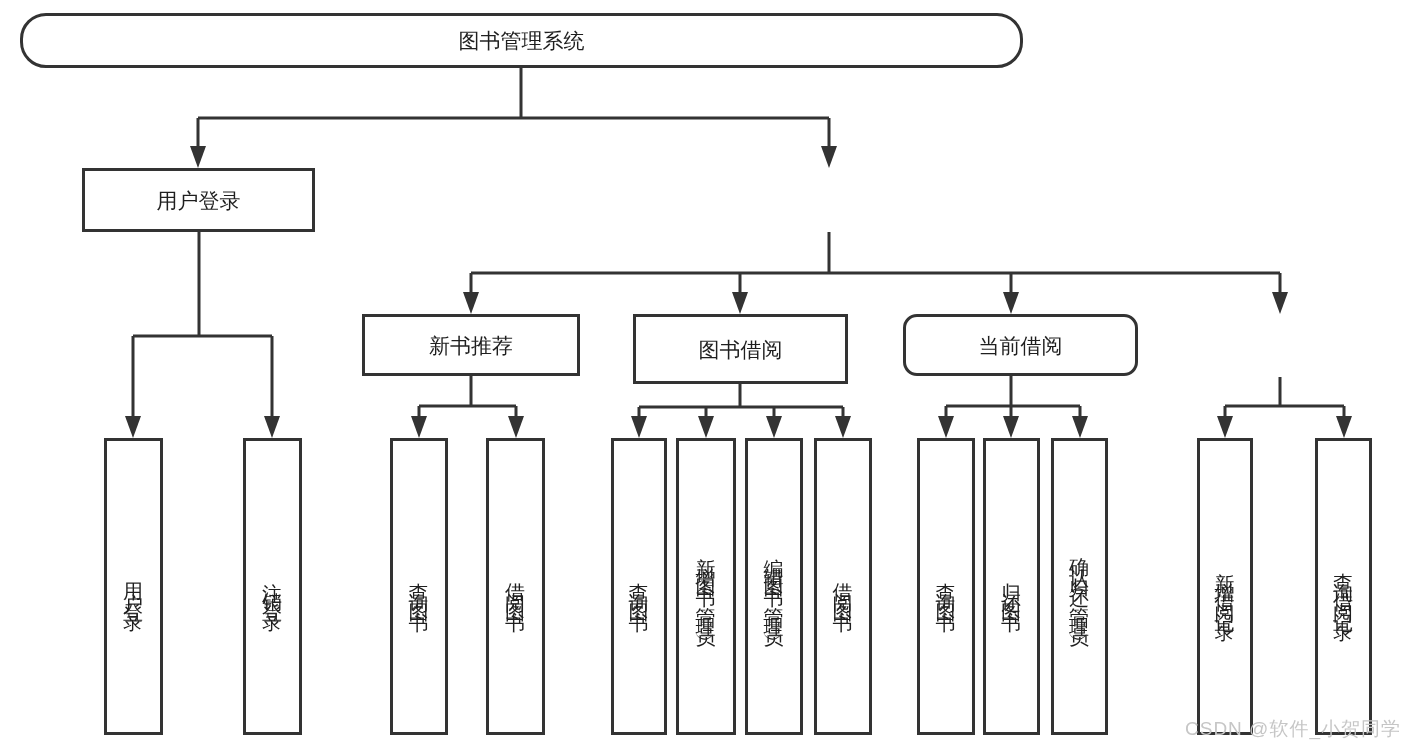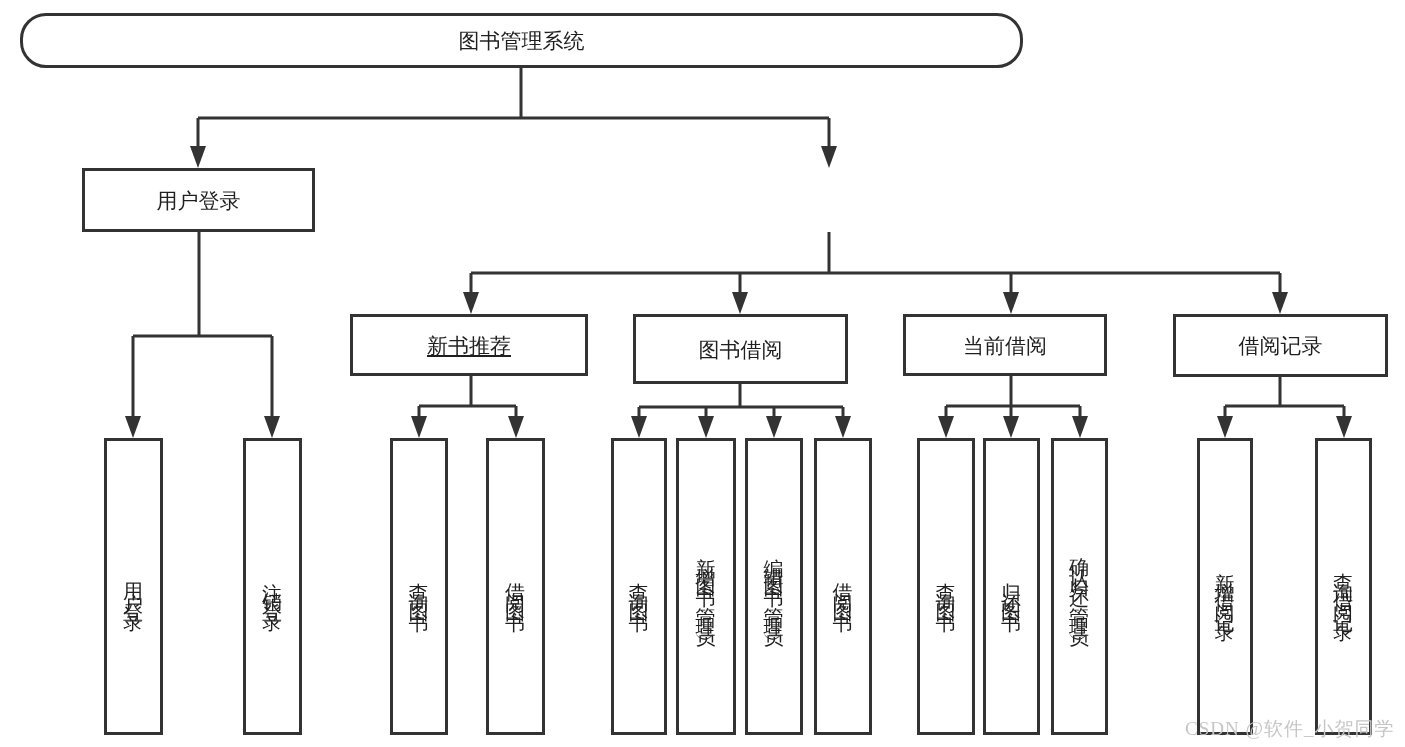--- a/index.html
+++ b/index.html
@@ -39,21 +39,20 @@
     font-size:20px;
     letter-spacing:10px;
   }
   .watermark{
     position:absolute;
     left:1185px;top:716px;
     color:var(--watermark);
     font-size:19px;
     letter-spacing:1px;
     white-space:nowrap;
-    font-family:Liberation Serif, serif;
   }
 </style>
 </head>
 <body>
 
 <div class="canvas">
 
   <svg class="edges" width="1405" height="747">
     <g>
       <path d="M521,68 V118 M198,118 H829 M198,118 V150 M829,118 V150"></path>
@@ -94,24 +93,23 @@
       <path d="M1280,377 V406 M1225,406 H1344 M1225,406 V420 M1344,406 V420"></path>
       <polygon points="1217,416 1233,416 1225,438"></polygon>
       <polygon points="1336,416 1352,416 1344,438"></polygon>
     </g>
   </svg>
 
   <div class="node root">图书管理系统</div>
 
   <div class="node lvl2" style="left:82px;width:233px;">用户登录</div>
 
-  <div class="node lvl3" style="left:350px;width:238px;text-decoration:underline;">新书推荐</div>
+  <div class="node lvl3" style="left:362px;width:218px;">新书推荐</div>
   <div class="node lvl3" style="left:633px;width:215px;height:70px;">图书借阅</div>
-  <div class="node lvl3" style="left:903px;width:204px;">当前借阅</div>
-  <div class="node lvl3" style="left:1173px;width:215px;height:63px;">借阅记录</div>
+  <div class="node lvl3" style="left:903px;width:235px;border-radius:14px;">当前借阅</div>
 
   <div class="node leaf" style="left:104px;width:59px;">用户登录</div>
   <div class="node leaf" style="left:243px;width:59px;">注销登录</div>
   <div class="node leaf" style="left:390px;width:58px;">查询图书</div>
   <div class="node leaf" style="left:486px;width:59px;">借阅图书</div>
   <div class="node leaf" style="left:611px;width:56px;">查询图书</div>
   <div class="node leaf" style="left:676px;width:60px;">新增图书（管理员）</div>
   <div class="node leaf" style="left:745px;width:58px;">编辑图书（管理员）</div>
   <div class="node leaf" style="left:814px;width:58px;">借阅图书</div>
   <div class="node leaf" style="left:917px;width:58px;">查询图书</div>

